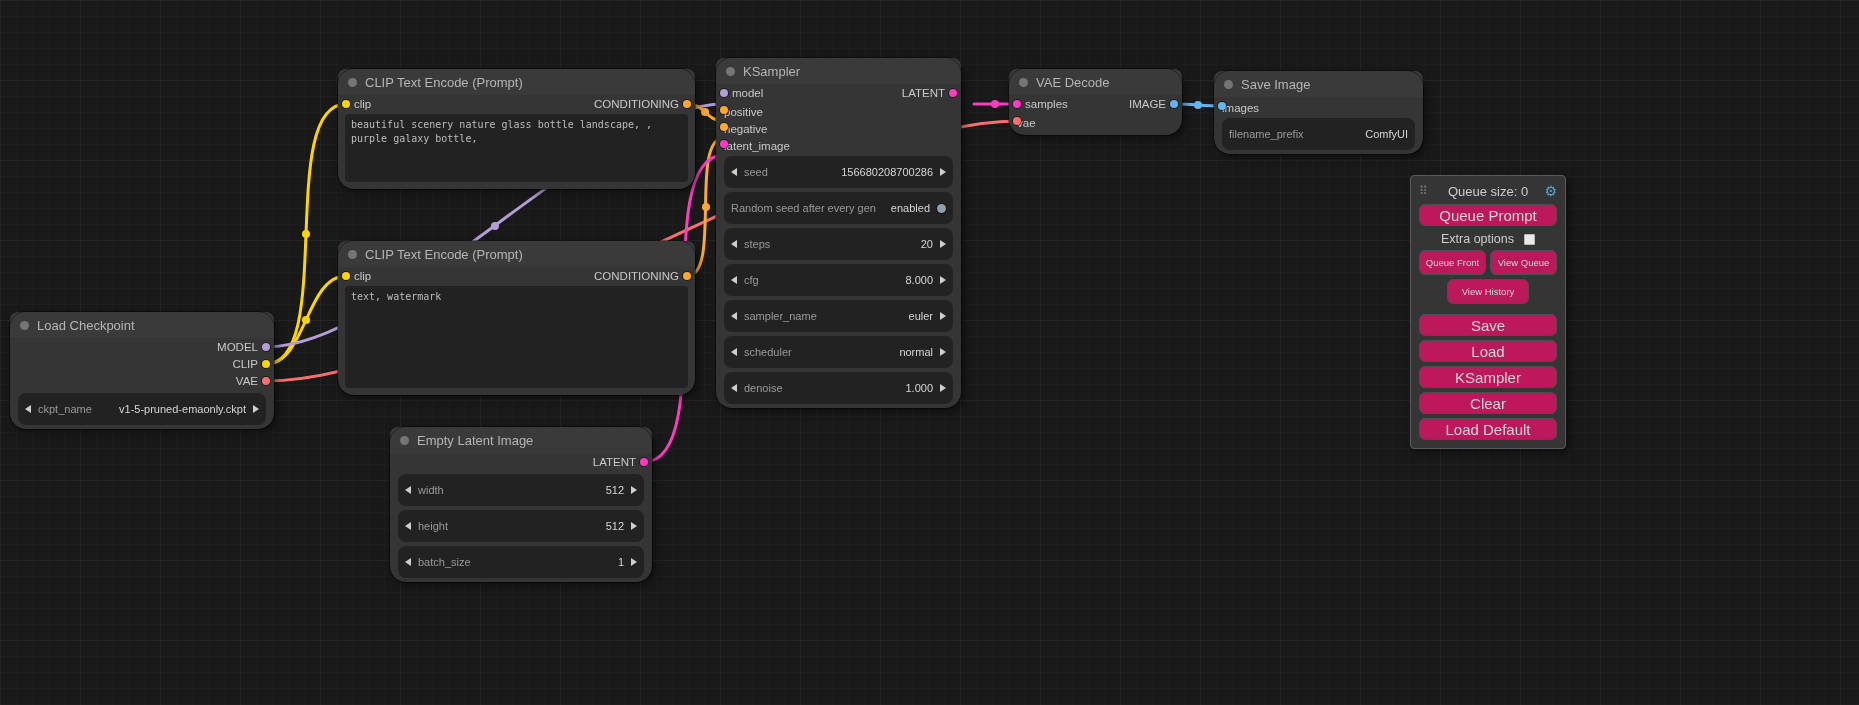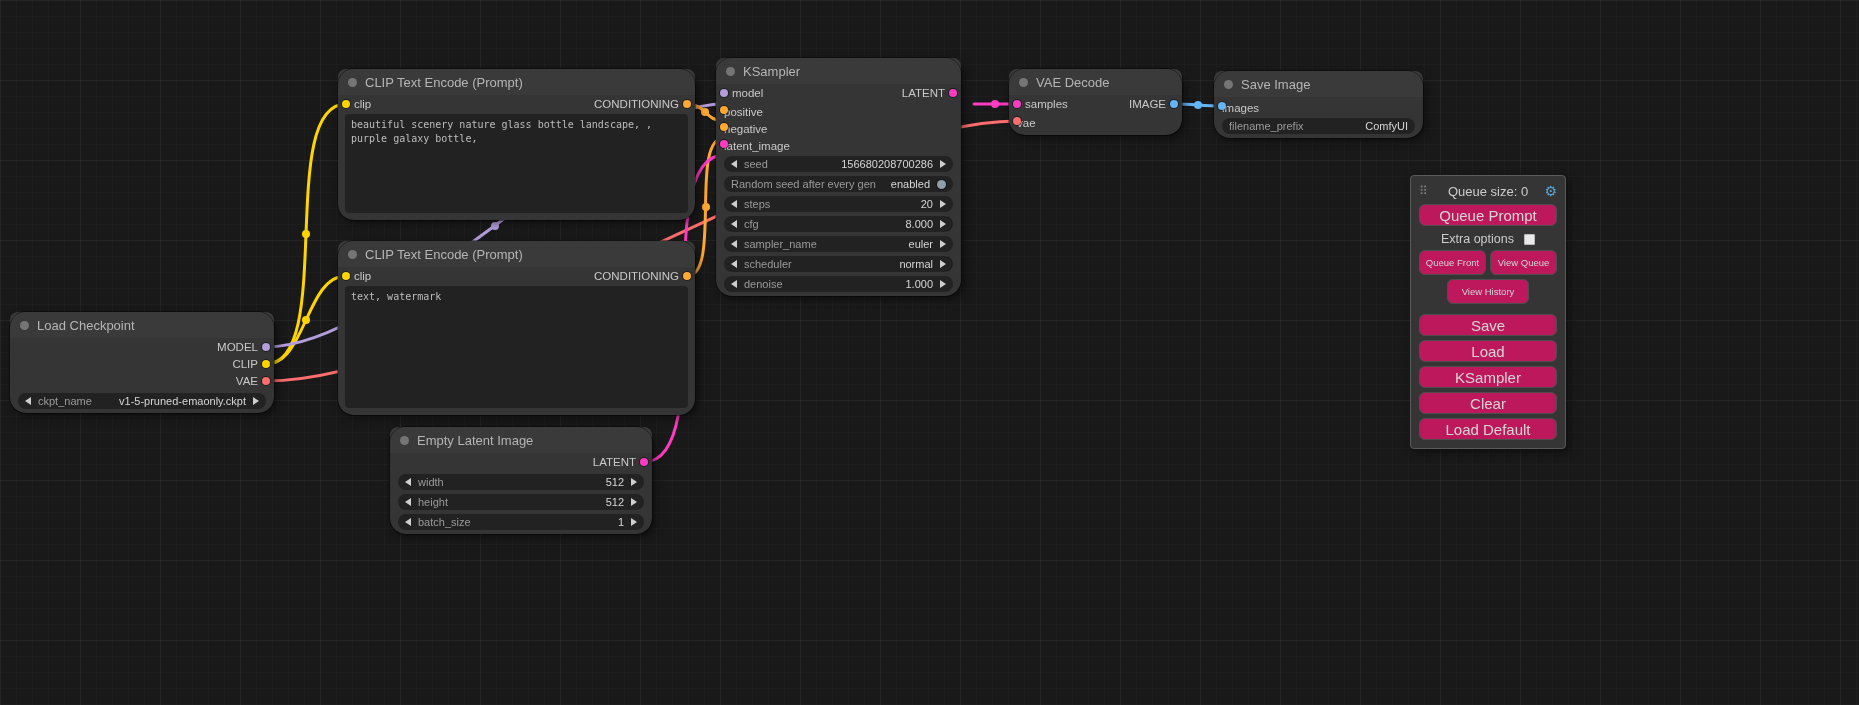--- a/index.html
+++ b/index.html
@@ -21,21 +21,21 @@
   .tdot{width:9px;height:9px;border-radius:50%;background:#757575;flex:0 0 auto;}
   .row{position:relative;height:17px;display:flex;align-items:center;font-size:11.5px;color:#c9c9c9;}
   .row.in{padding-left:8px;align-items:flex-end;}
   .row.out{justify-content:flex-end;padding-right:16px;}
   .row.io{justify-content:space-between;padding:0 16px;}
   .dot{position:absolute;top:50%;width:8px;height:8px;border-radius:50%;transform:translateY(-50%);
     box-shadow:0 0 0 1px rgba(0,0,0,.45);}
   .dot.l{left:4px;}
   .dot.r{right:4px;}
   .widget{height:16px;background:#222;border-radius:8px;margin:4px 8px;display:flex;align-items:center;
-    padding:0 7px;font-size:11px;}
+    padding:16px 7px;font-size:11px;}
   .wlabel{color:#9a9a9a;white-space:nowrap;}
   .wvalue{margin-left:auto;color:#d6d6d6;white-space:nowrap;}
   .arrL{width:0;height:0;border-top:4px solid transparent;border-bottom:4px solid transparent;
     border-right:6px solid #cfcfcf;margin-right:7px;flex:0 0 auto;}
   .arrR{width:0;height:0;border-top:4px solid transparent;border-bottom:4px solid transparent;
     border-left:6px solid #cfcfcf;margin-left:7px;flex:0 0 auto;}
   .toggle{width:9px;height:9px;border-radius:50%;margin-left:7px;flex:0 0 auto;box-shadow:0 0 0 1px rgba(0,0,0,.4);}
   .ta{margin:2px 7px 7px;background:#222;border-radius:4px;color:#bdbdbd;
     font-family:"DejaVu Sans Mono",monospace;font-size:10px;line-height:1.4;padding:4px 6px;
     white-space:pre-wrap;overflow:hidden;}
@@ -114,35 +114,35 @@
     <div class="title">
       <span class="tdot"></span>
       <span>CLIP Text Encode (Prompt)</span>
     </div>
     <div class="row io">
       <span>clip</span>
       <span class="dot l" style="background: rgb(255, 213, 0);"></span>
       <span>CONDITIONING</span>
       <span class="dot r" style="background: rgb(255, 169, 49);"></span>
     </div>
-    <div class="ta" style="height:99px;">beautiful scenery nature glass bottle landscape, , purple galaxy bottle,</div>
+    <div class="ta" style="height:68px;">beautiful scenery nature glass bottle landscape, , purple galaxy bottle,</div>
   </div>
 
   <div class="node" style="left:338px;top:241px;width:357px;">
     <div class="title">
       <span class="tdot"></span>
       <span>CLIP Text Encode (Prompt)</span>
     </div>
     <div class="row io">
       <span>clip</span>
       <span class="dot l" style="background: rgb(255, 213, 0);"></span>
       <span>CONDITIONING</span>
       <span class="dot r" style="background: rgb(255, 169, 49);"></span>
     </div>
-    <div class="ta" style="height:122px;">text, watermark</div>
+    <div class="ta" style="height:102px;">text, watermark</div>
   </div>
 
   <div class="node" style="left:390px;top:427px;width:262px;">
     <div class="title">
       <span class="tdot"></span>
       <span>Empty Latent Image</span>
     </div>
     <div class="row out">
       <span>LATENT</span>
       <span class="dot r" style="background: rgb(255, 59, 195);"></span>

